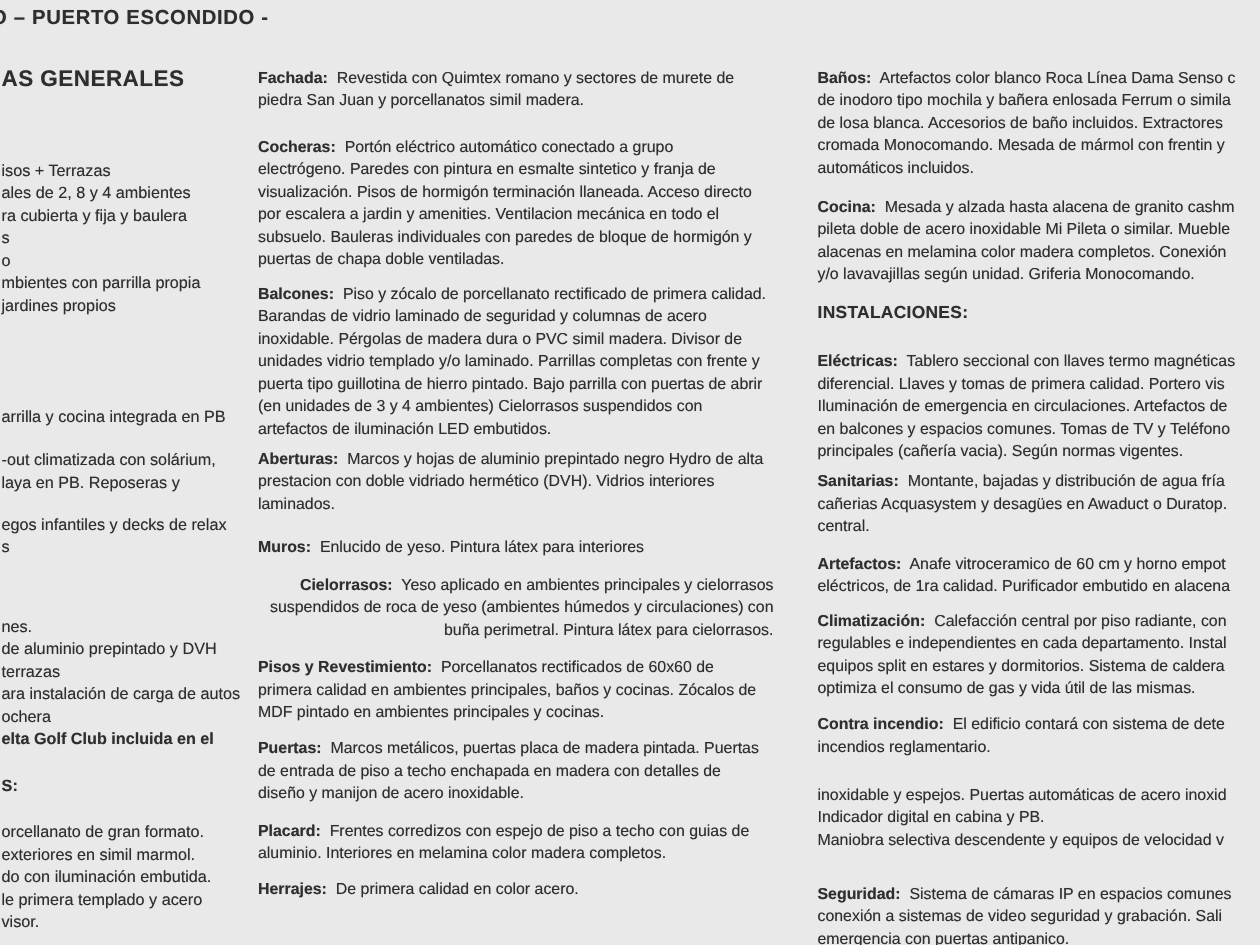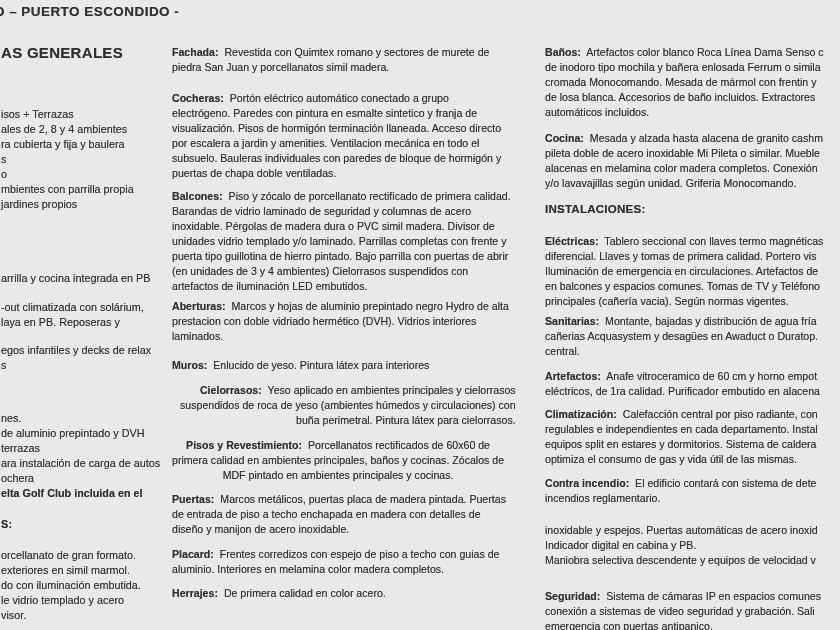--- a/index.html
+++ b/index.html
@@ -55,21 +55,21 @@
       <div class="line">ochera</div>
       <div class="line b">elta Golf Club incluida en el</div>
     </div>
     <div class="abs group" style="left: 1px; top: 517px;">
       <div class="line h">S:</div>
     </div>
     <div class="abs group" style="left: 1px; top: 548px;">
       <div class="line">orcellanato de gran formato.</div>
       <div class="line">exteriores en simil marmol.</div>
       <div class="line">do con iluminación embutida.</div>
-      <div class="line">le vidrio templado y acero</div>
+      <div class="line">le primera templado y acero</div>
       <div class="line">visor.</div>
     </div>
   </div>
 <div>
     <div class="abs para" style="left: 172px; top: 45px;">
       <div class="line"><span class="lbl">Fachada:</span> Revestida con Quimtex romano y sectores de murete de</div>
       <div class="line">piedra San Juan y porcellanatos simil madera.</div>
     </div>
     <div class="abs para" style="left: 172px; top: 91px;">
       <div class="line"><span class="lbl">Cocheras:</span> Portón eléctrico automático conectado a grupo</div>
@@ -94,21 +94,21 @@
       <div class="line">laminados.</div>
     </div>
     <div class="abs para" style="left: 172px; top: 358px;">
       <div class="line"><span class="lbl">Muros:</span> Enlucido de yeso. Pintura látex para interiores</div>
     </div>
     <div class="abs para" style="left: 180px; top: 383px; text-align: right;">
       <div class="line"><span class="lbl">Cielorrasos:</span> Yeso aplicado en ambientes principales y cielorrasos</div>
       <div class="line">suspendidos de roca de yeso (ambientes húmedos y circulaciones) con</div>
       <div class="line">buña perimetral. Pintura látex para cielorrasos.</div>
     </div>
-    <div class="abs para" style="left: 172px; top: 438px; text-align: center;">
+    <div class="abs para" style="left: 172px; top: 438px;">
       <div class="line"><span class="lbl">Pisos y Revestimiento:</span> Porcellanatos rectificados de 60x60 de</div>
       <div class="line">primera calidad en ambientes principales, baños y cocinas. Zócalos de</div>
       <div class="line">MDF pintado en ambientes principales y cocinas.</div>
     </div>
     <div class="abs para" style="left: 172px; top: 492px;">
       <div class="line"><span class="lbl">Puertas:</span> Marcos metálicos, puertas placa de madera pintada. Puertas</div>
       <div class="line">de entrada de piso a techo enchapada en madera con detalles de</div>
       <div class="line">diseño y manijon de acero inoxidable.</div>
     </div>
     <div class="abs para" style="left: 172px; top: 547px;">
@@ -116,22 +116,22 @@
       <div class="line">aluminio. Interiores en melamina color madera completos.</div>
     </div>
     <div class="abs para" style="left: 172px; top: 586px;">
       <div class="line"><span class="lbl">Herrajes:</span> De primera calidad en color acero.</div>
     </div>
   </div>
 <div>
     <div class="abs para" style="left: 545px; top: 45px;">
       <div class="line"><span class="lbl">Baños:</span> Artefactos color blanco Roca Línea Dama Senso c</div>
       <div class="line">de inodoro tipo mochila y bañera enlosada Ferrum o simila</div>
+      <div class="line">de losa blanca. Accesorios de baño incluidos. Extractores</div>
       <div class="line">cromada Monocomando. Mesada de mármol con frentin y</div>
-      <div class="line">de losa blanca. Accesorios de baño incluidos. Extractores</div>
       <div class="line">automáticos incluidos.</div>
     </div>
     <div class="abs para" style="left: 545px; top: 131px;">
       <div class="line"><span class="lbl">Cocina:</span> Mesada y alzada hasta alacena de granito cashm</div>
       <div class="line">pileta doble de acero inoxidable Mi Pileta o similar. Mueble</div>
       <div class="line">alacenas en melamina color madera completos. Conexión</div>
       <div class="line">y/o lavavajillas según unidad. Griferia Monocomando.</div>
     </div>
     <div class="abs para heading" style="left: 545px; top: 201px;">
       <div class="line"><span class="lbl h">INSTALACIONES:</span></div>

